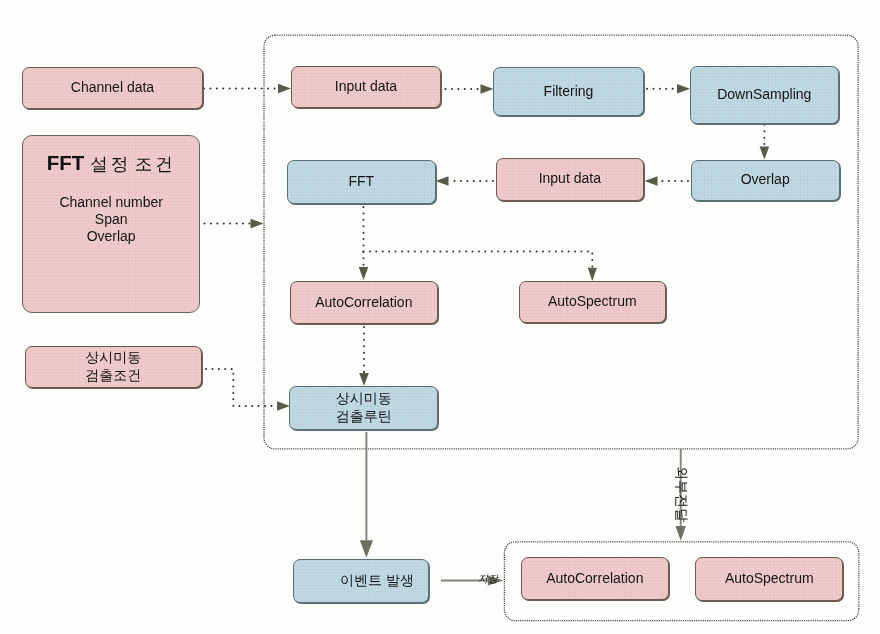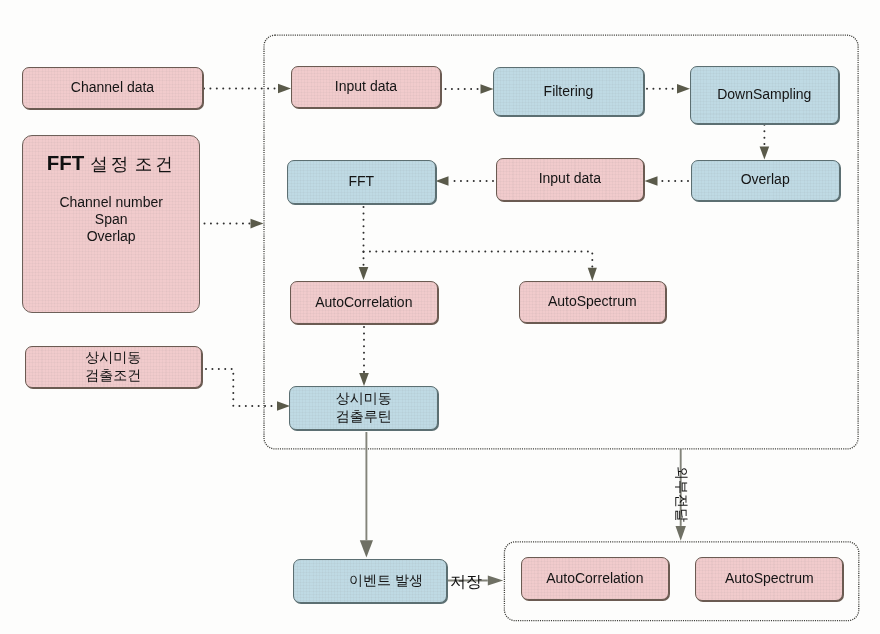--- a/index.html
+++ b/index.html
@@ -57,21 +57,21 @@
       <polyline points="206,368.9 233.3,368.9 233.3,406 277,406" fill="none" stroke="#2f2f2f" stroke-width="2" stroke-dasharray="0.01 6.4" stroke-linecap="round"></polyline>
       <polygon points="290,406 277,401.2 277,410.8" fill="#5a5a4a"></polygon>
       <polyline points="366.4,432 366.4,540.2" fill="none" stroke="#83847a" stroke-width="1.9"></polyline>
       <polygon points="366.4,557.6 359.79999999999995,540.2 373,540.2" fill="#6f7064"></polygon>
       <polyline points="441,580.5 487.8,580.5" fill="none" stroke="#83847a" stroke-width="1.9"></polyline>
       <polygon points="503.2,580.5 487.8,575.45 487.8,585.55" fill="#6f7064"></polygon>
       <polyline points="680.7,449 680.7,525.9" fill="none" stroke="#83847a" stroke-width="1.9"></polyline>
       <polygon points="680.7,540.8 675.5,525.9 685.9000000000001,525.9" fill="#6f7064"></polygon>
     </svg>
 
-  <div class="edge-label" style="left:450px;top:571.5px;font-size:16px;">저장</div>
+  <div class="edge-label" style="left:478px;top:571.5px;font-size:10px;font-style:italic;">저장</div>
   <div class="edge-label vert" style="left:690px;top:466px;">외부전달</div>
 
   <div class="settings tex" style="left:22px;top:134.8px;width:178.3px;height:178.1px">
     <div class="heading"><span class="hb">FFT</span><span class="hr">설정 조건</span></div>
     <ul>
       <li>Channel number</li>
       <li>Span</li>
       <li>Overlap</li>
     </ul>
   </div>
@@ -82,16 +82,16 @@
     <div class="node tex blue" style="left: 690px; top: 66px; width: 148.5px; height: 58px;">DownSampling</div>
     <div class="node tex blue" style="left: 287px; top: 160px; width: 148.6px; height: 43.6px;">FFT</div>
     <div class="node tex pink" style="left: 495.5px; top: 157.7px; width: 148.6px; height: 43.1px;">Input data</div>
     <div class="node tex blue" style="left: 690.7px; top: 159.7px; width: 149px; height: 41px;">Overlap</div>
     <div class="node tex pink" style="left: 290px; top: 281px; width: 147.6px; height: 43.1px;">AutoCorrelation</div>
     <div class="node tex pink" style="left: 518.7px; top: 281.3px; width: 147.1px; height: 42px;">AutoSpectrum</div>
     <div class="node tex pink" style="left: 24.5px; top: 346px; width: 177.6px; height: 42.2px;">상시미동
 검출조건</div>
     <div class="node tex blue" style="left: 289.4px; top: 386px; width: 148.5px; height: 44px;">상시미동
 검출루틴</div>
-    <div class="node tex blue" style="left: 293px; top: 558.8px; width: 154px; height: 44.4px; padding-left: 32px;">이벤트 발생</div>
+    <div class="node tex blue" style="left: 293px; top: 558.8px; width: 136px; height: 44.4px; padding-left: 32px;">이벤트 발생</div>
     <div class="node tex pink" style="left: 520.7px; top: 557.1px; width: 148.2px; height: 43.1px;">AutoCorrelation</div>
     <div class="node tex pink" style="left: 695.2px; top: 556.6px; width: 148.1px; height: 44.4px;">AutoSpectrum</div>
   </div>
 
 </body></html>

